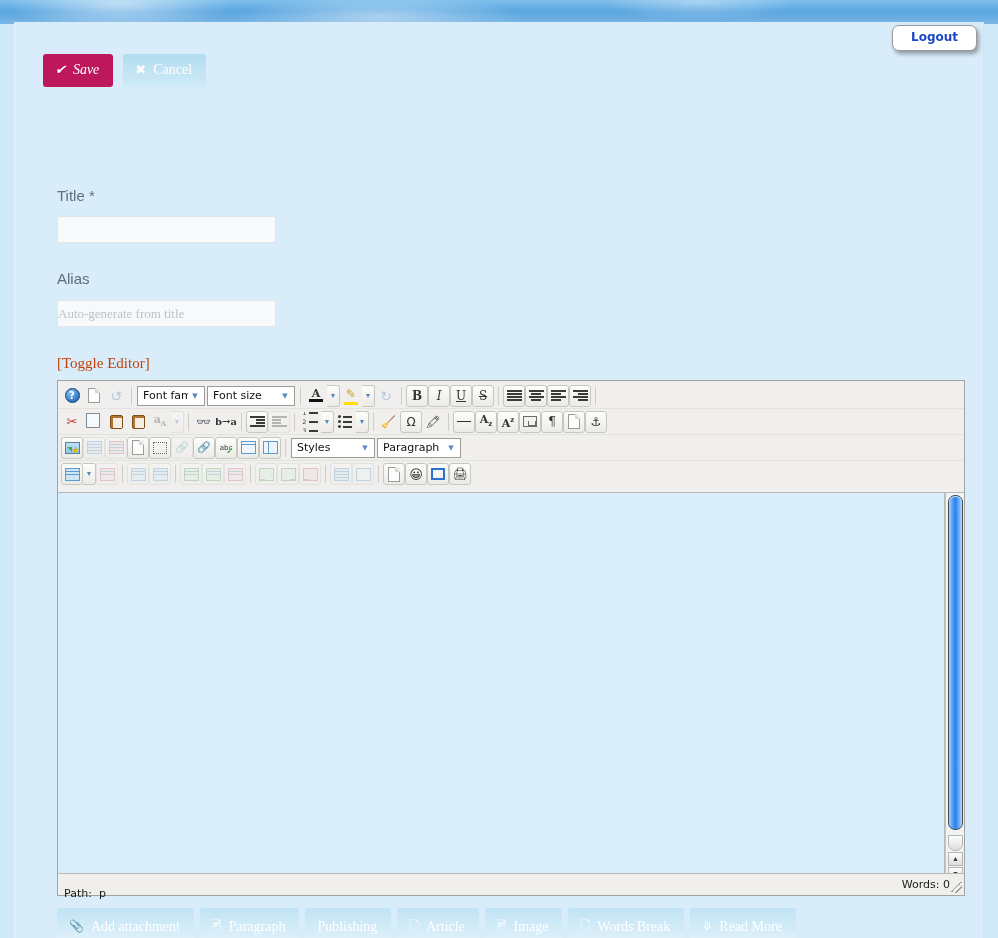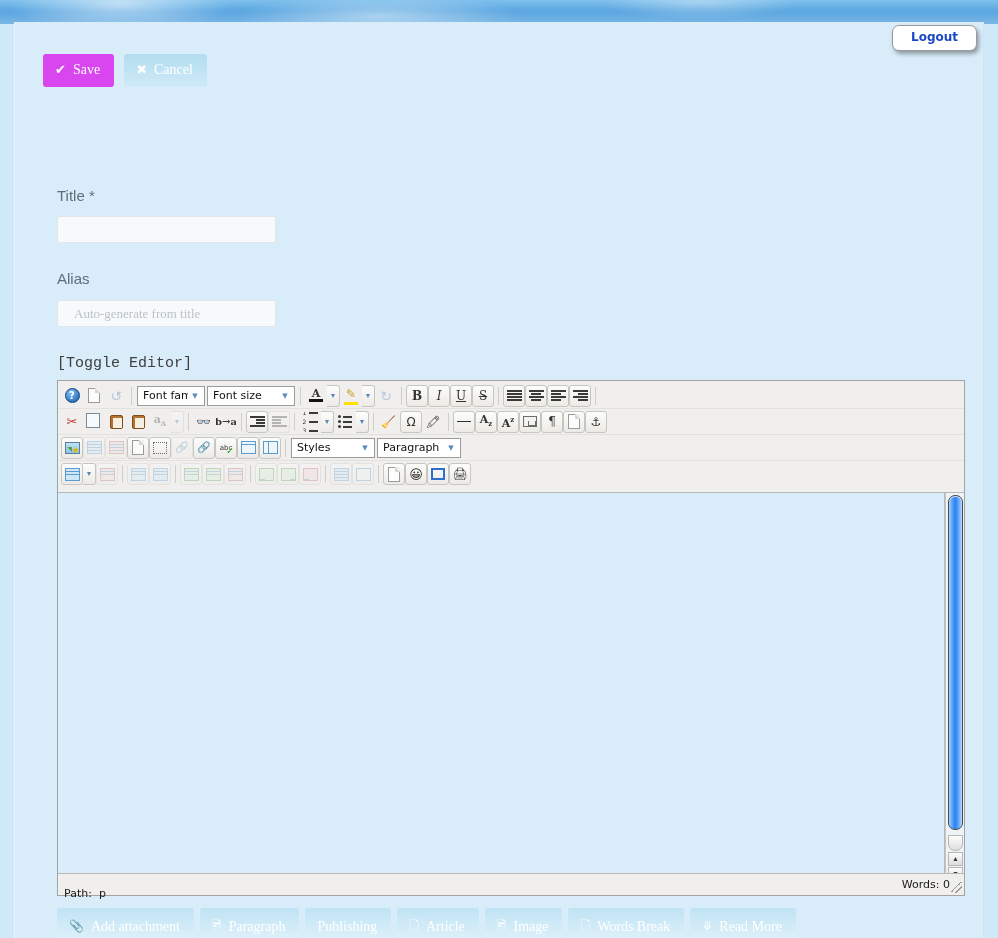--- a/index.html
+++ b/index.html
@@ -57,21 +57,21 @@
   
   #action-bar{ position:absolute; left:28px; top:32px; }
   .btn-action{
     display:inline-block; vertical-align:top;
     border:none; border-radius:3px;
     padding:8px 14px 9px 12px;
     font-family:"Liberation Serif", serif;
     font-size:14px; color:#fff; cursor:pointer;
     margin-right:6px;
   }
-  .btn-save{ background:#d946ef; }
+  .btn-save{ background:#be185d;font-style:italic; }
   .btn-cancel{ background:linear-gradient(180deg,#b2ddf0,#cfeaf7); color:#ffffff; }
   .btn-action .gi{ display:inline-block; margin-right:7px; font-size:13px; }
   .btn-cancel .gi{ opacity:.95; }
 
   
   #tabs{
     position:absolute; left:28px; top:98px; width:926px;
     border-bottom:1px solid #bcd9ec;
     height:38px;
   }
@@ -94,34 +94,34 @@
   .field-label{
     position:absolute; font-size:15px; color:#5d6f7a;
     font-family:Liberation Sans, sans-serif;
   }
   .text-input{
     position:absolute;
     width:219px; height:27px;
     background:#f7f9fb;
     border:1px solid #e0e6ea;
     border-radius:2px;
-    padding:3px 16px;
+    padding:3px 0;
     font-family:"Liberation Serif", serif;
     font-size:13px; color:#5d6f7a;
     outline:none;
   }
   .text-input::placeholder{ color:#b9c3c9; }
   #label-title{ left:42px; top:165px; }
   #input-title{ left:42px; top:194px; }
   #label-alias{ left:42px; top:248px; }
   #input-alias{ left:42px; top:278px; }
   #toggle-editor{
     position:absolute; left:42px; top:333px;
-    font-size:15px; color:#404040; cursor:pointer;
-    font-family:Liberation Mono, monospace;
+    font-size:15px; color:#c2410c; cursor:pointer;
+    font-family:Liberation Serif, serif;
   }
 
   
   #editor-shell{
     position:absolute; left:42px; top:358px; width:908px; height:516px;
     border:1px solid #a3a3a3; background:#f0f0ee;
   }
   #tb-area{ padding:2px 0 2px 0; background:#f0efed; }
   .tb-row{
     height:26px; padding:0 3px; display:flex; align-items:center;

